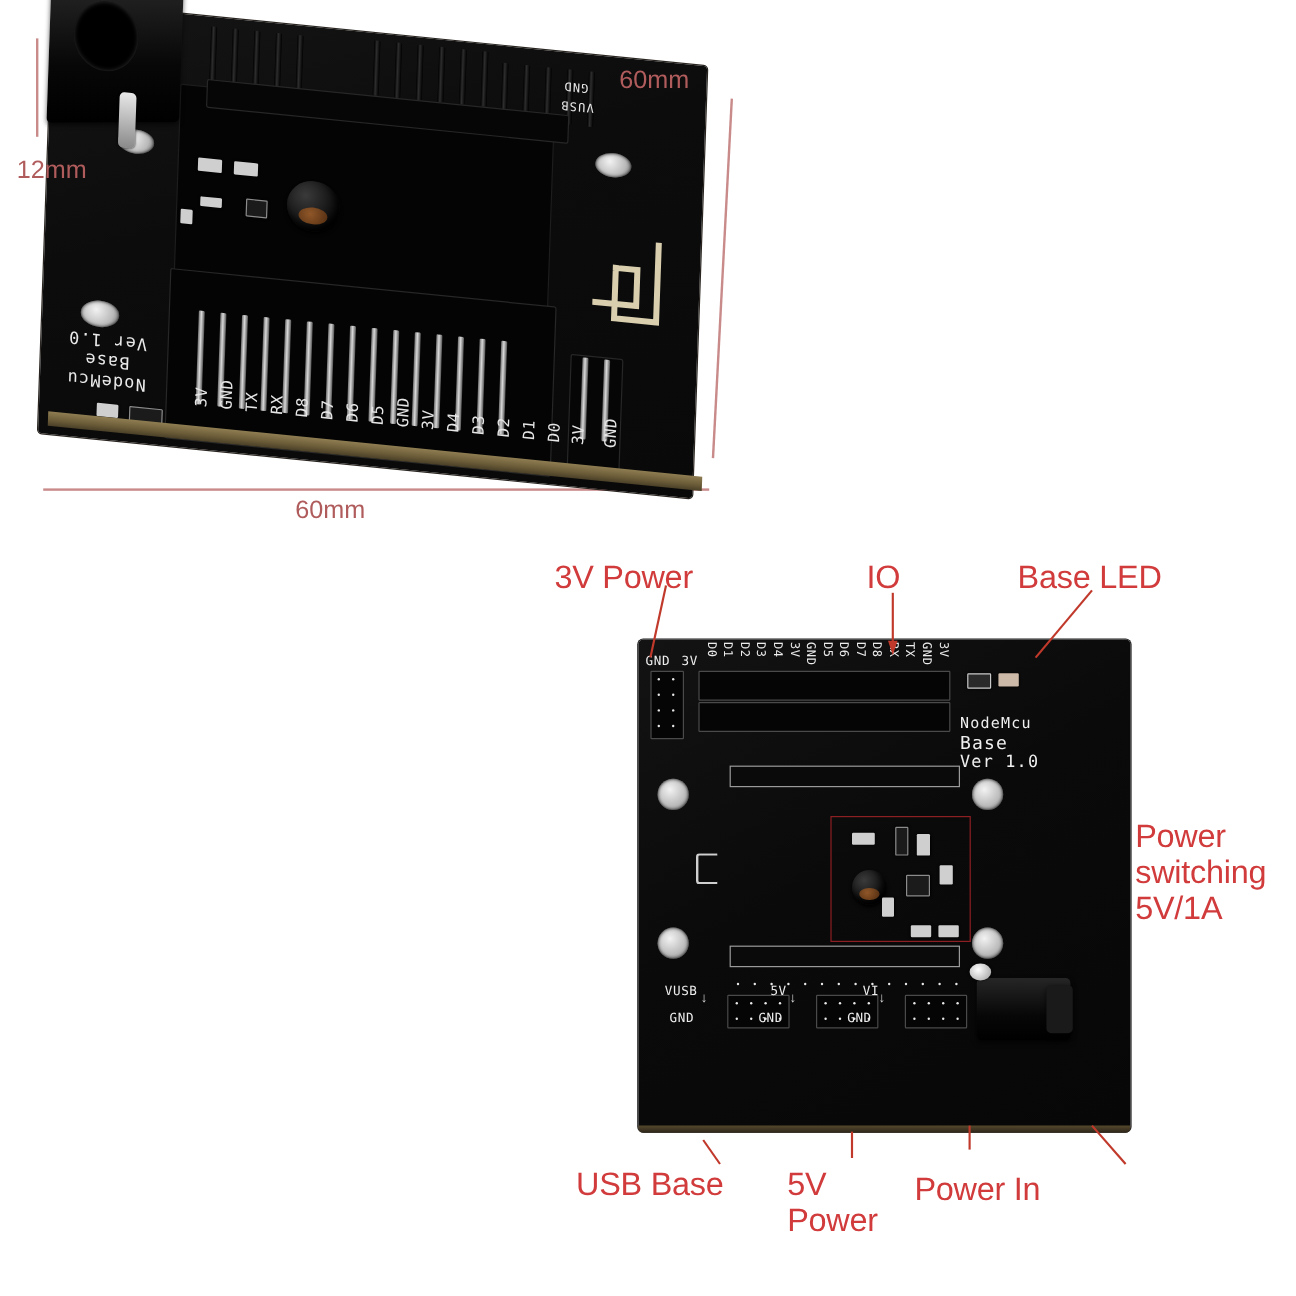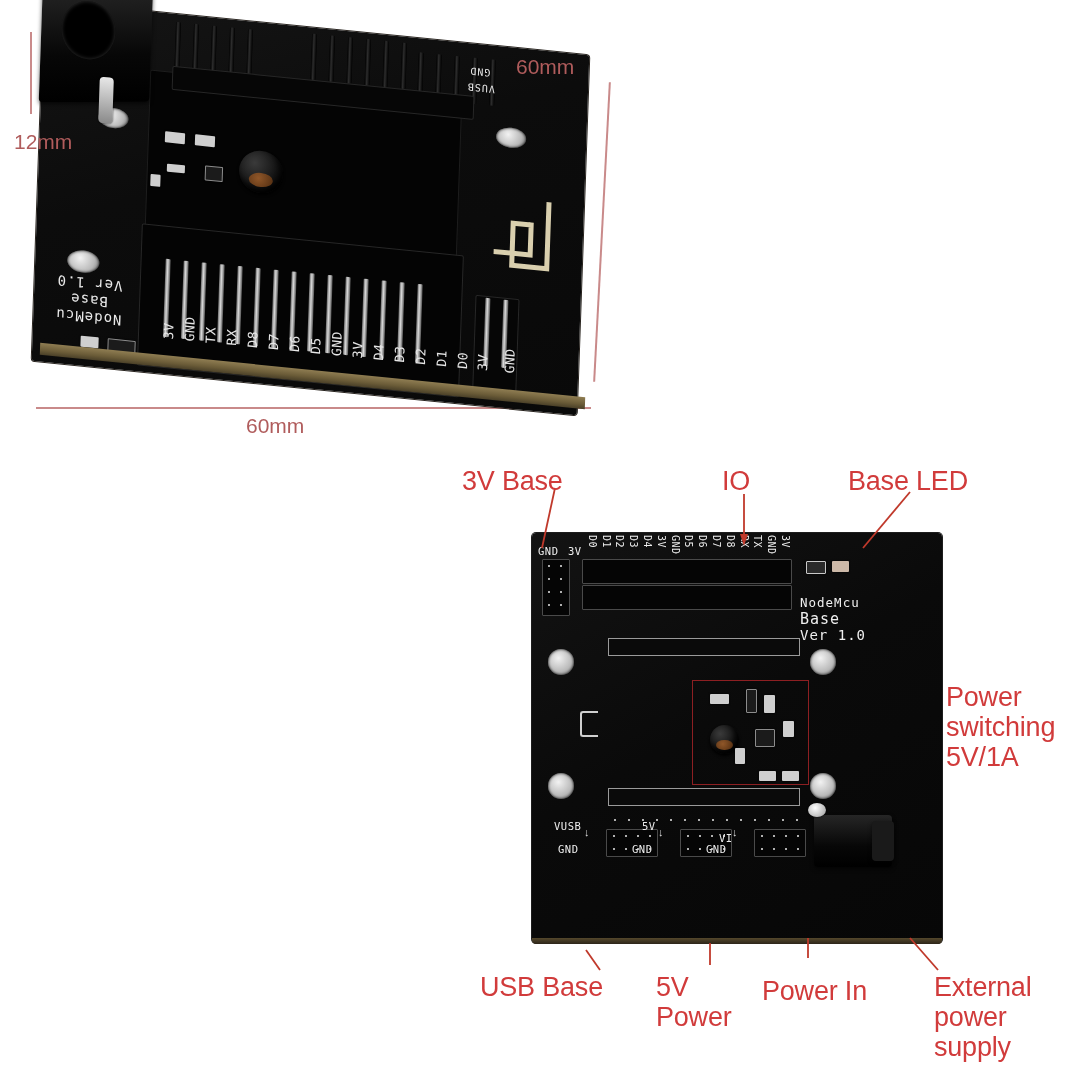--- a/index.html
+++ b/index.html
@@ -303,21 +303,21 @@
       </div>
 
       <div class="hlabel" style="left:22px;top:287px;">VUSB</div>
       <div class="hlabel" style="left:26px;top:310px;">GND</div>
       <div class="arrowglyph" style="left:52px;top:293px;">↓</div>
 
       <div class="hlabel" style="left:110px;top:287px;">5V</div>
       <div class="hlabel" style="left:100px;top:310px;">GND</div>
       <div class="arrowglyph" style="left:126px;top:293px;">↓</div>
 
-      <div class="hlabel" style="left:187px;top:299px;">VI</div>
+      <div class="hlabel" style="left:187px;top:287px;">VI</div>
       <div class="hlabel" style="left:174px;top:310px;">GND</div>
       <div class="arrowglyph" style="left:200px;top:293px;">↓</div>
 
       <div class="fhdr" style="left:74px;top:282px;width:198px;height:11px;border:none;background:transparent;">
         <i style="left:8px;top:4px"></i>
           <i style="left:22px;top:4px"></i>
           <i style="left:36px;top:4px"></i>
         <i style="left:50px;top:4px"></i>
           <i style="left:64px;top:4px"></i>
           <i style="left:78px;top:4px"></i>
@@ -346,28 +346,25 @@
         <line x1="140" y1="510" x2="126" y2="490"></line>
         <line x1="250" y1="505" x2="250" y2="483"></line>
         <line x1="348" y1="498" x2="348" y2="478"></line>
         <line x1="478" y1="510" x2="450" y2="478"></line>
       </g>
       <g fill="#c0392b">
         <polygon points="284,86 280,74 288,74"></polygon>
       </g>
     </svg>
 
-    <div class="ann" style="left:2px;top:6px;">3V Base</div>
+    <div class="ann" style="left:2px;top:6px;">3V Power</div>
     <div class="ann" style="left:262px;top:6px;">IO</div>
     <div class="ann" style="left:388px;top:6px;">Base LED</div>
     <div class="ann" style="left:486px;top:222px;">Power
 switching
 5V/1A</div>
     <div class="ann" style="left:20px;top:512px;">USB Base</div>
     <div class="ann" style="left:196px;top:512px;">5V
 Power</div>
     <div class="ann" style="left:302px;top:516px;">Power In</div>
-    <div class="ann" style="left:474px;top:512px;">External
-power
-supply</div>
   </div>
 
 </div>
 
 </body></html>

